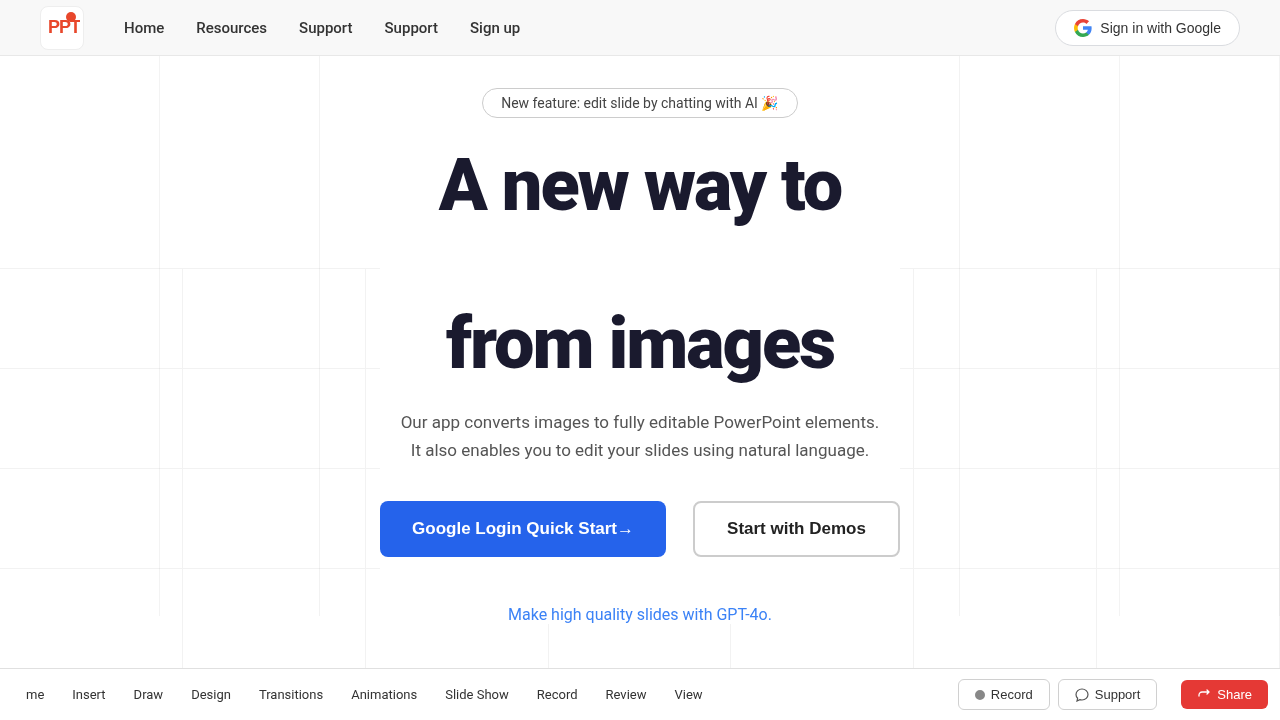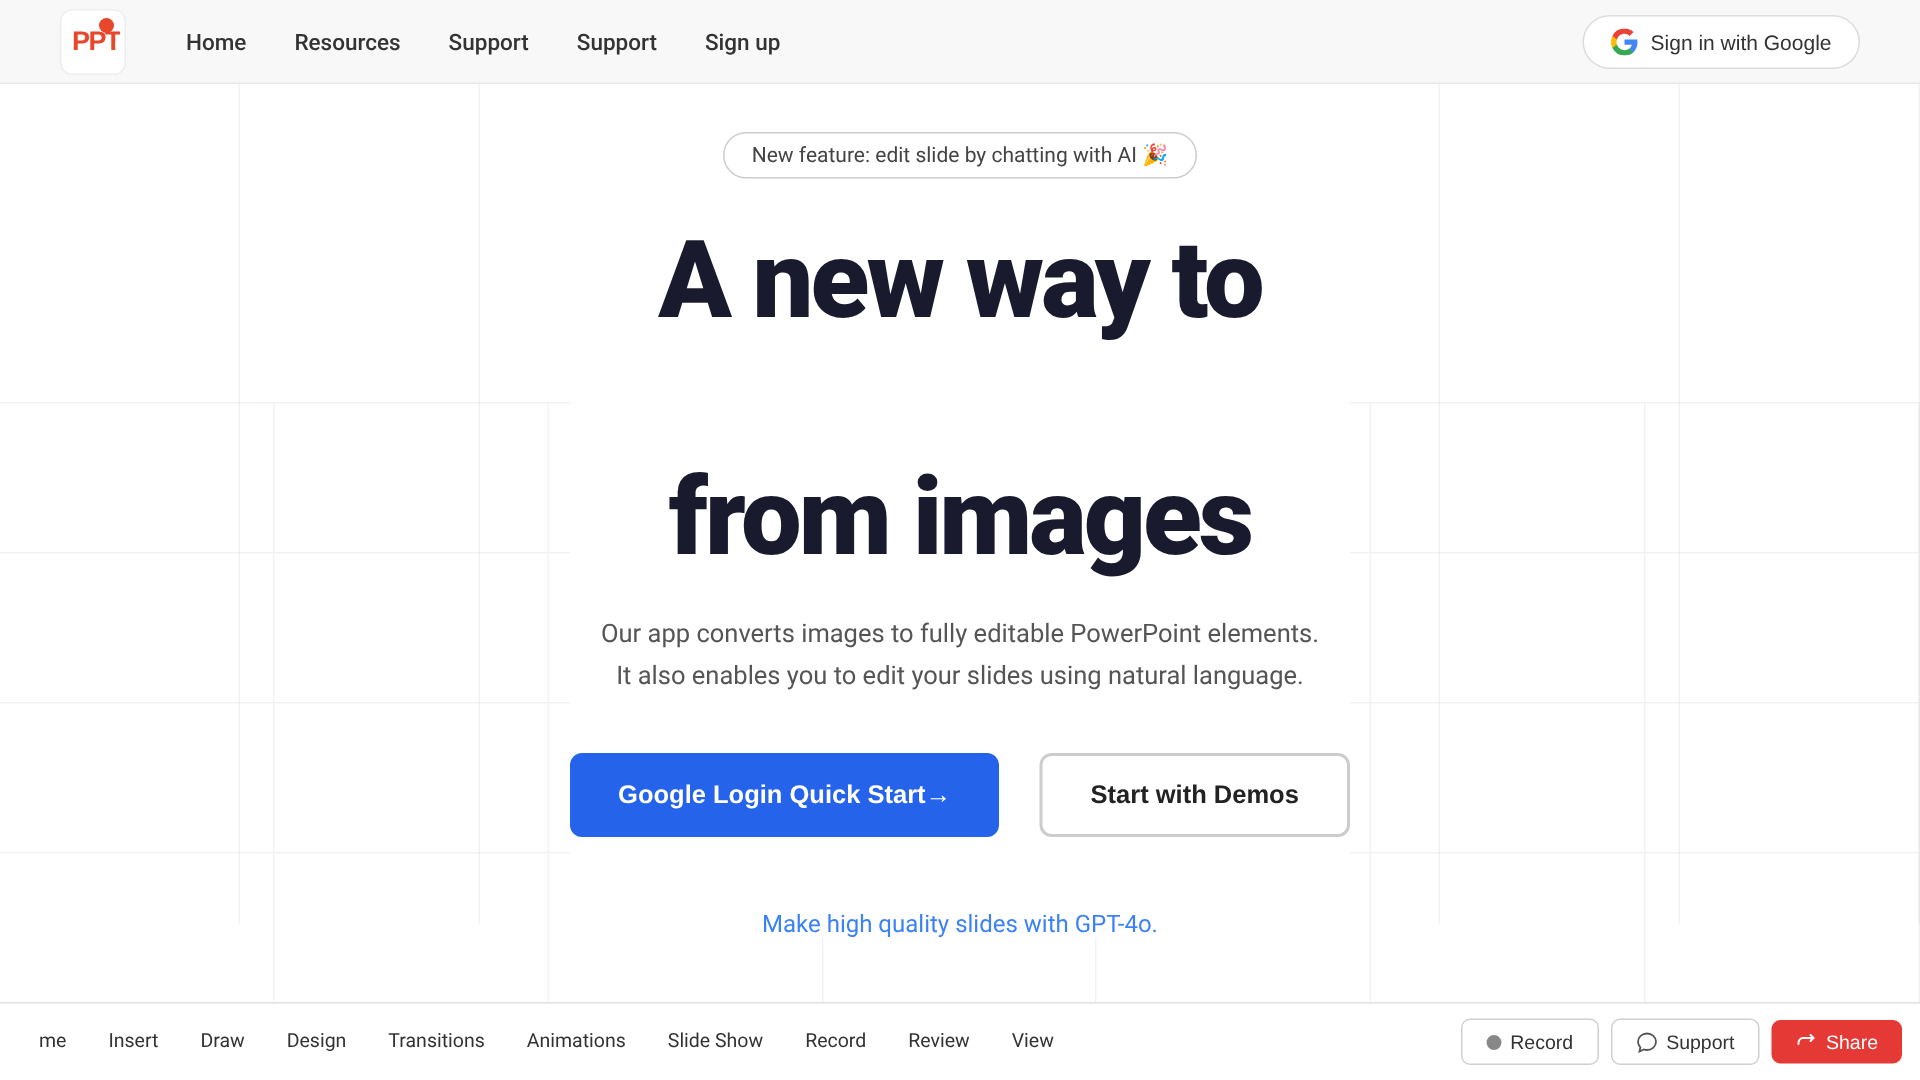--- a/index.html
+++ b/index.html
@@ -208,20 +208,21 @@
     }
     .comments-btn {
       background: #fff;
       color: #333;
       border: 1.5px solid #d0d0d0;
     }
     .share-btn {
       background: #e53935;
       color: #fff;
       border: none;
+      margin-left: 16px;
     }
 
     
     .slide-grid-overlay {
       position: absolute;
       top: 56px;
       left: 0;
       right: 0;
       height: calc(720px - 56px - 52px);
       pointer-events: none;

